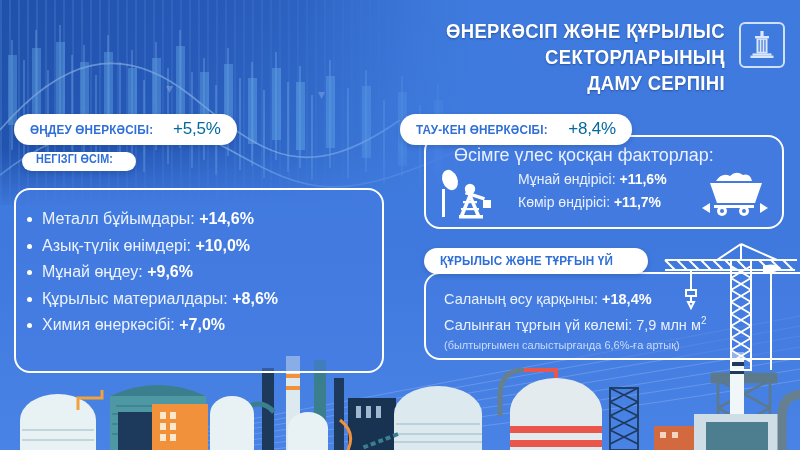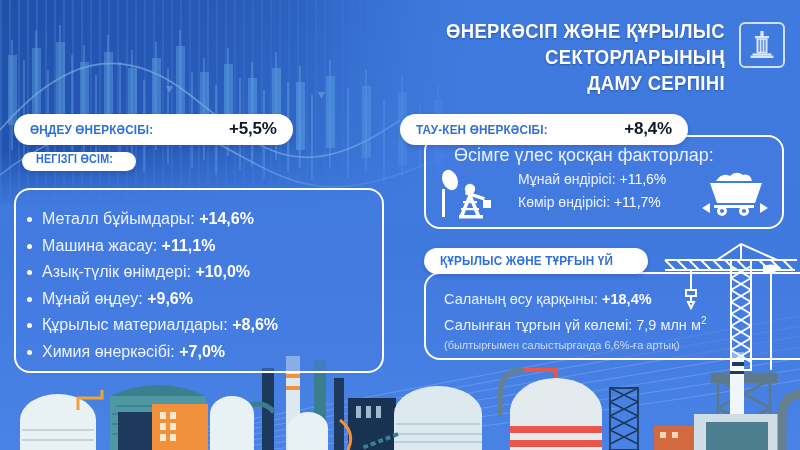--- a/index.html
+++ b/index.html
@@ -43,28 +43,28 @@
     font-size:21px;line-height:26px;letter-spacing:.4px;
     transform:scaleX(.88);transform-origin:right center;
     text-shadow:0 1px 2px rgba(10,40,95,.45);
   }
   .logo{width:46px;height:46px;flex:0 0 46px;border:2px solid #cfe0fb;border-radius:6px;
     display:flex;align-items:center;justify-content:center;margin-top:4px;}
 
   
   .pill{
     position:absolute;background:#ffffff;border-radius:20px;
-    display:flex;align-items:center;gap:14px;
+    display:flex;align-items:center;gap:6px;
     padding:5px 16px 6px 16px;
     box-shadow:0 2px 5px rgba(18,52,112,.25);
     white-space:nowrap;z-index:6;
   }
   .pill .lab{color:#2f6fd8;font-weight:bold;font-size:13px;letter-spacing:.2px;
     transform:scaleX(.9);transform-origin:left center;}
-  .pill .val{color:#0f172a;font-weight:bold;font-size:17px;letter-spacing:-.2px;margin-left:48px;}
+  .pill .val{color:#0369a1;font-weight:normal;font-size:17px;letter-spacing:-.2px;}
 
   
   .card{
     position:absolute;border:2px solid #ffffff;border-radius:16px;
     background:rgba(70,124,226,.55);z-index:4;
   }
 
   
   #card-left{left:14px;top:188px;width:370px;height:185px;}
   .list{list-style:none;margin:0;padding:16px 14px 0 26px;}
@@ -72,21 +72,21 @@
     white-space:nowrap;}
   .list li:before{content:"";position:absolute;left:-15px;top:11px;width:5px;height:5px;
     border-radius:50%;background:#ffffff;}
   .list b{color:#ffffff;font-weight:bold;}
 
   
   #card-mining{left:424px;top:135px;width:360px;height:94px;}
   .mine-head{color:#eaf1ff;font-size:18px;padding:8px 0 2px 28px;white-space:nowrap;}
   .mine-rows{padding-left:92px;}
   .mine-rows div{color:#eaf1ff;font-size:14px;line-height:23px;white-space:nowrap;}
-  .mine-rows b{color:#ffffff;font-weight:normal;margin-top:48px;}
+  .mine-rows b{color:#ffffff;font-weight:bold;margin-top:48px;}
 
   
   #card-build{left:424px;top:272px;width:408px;height:88px;}
   .build-rows{padding:14px 0 0 18px;}
   .build-rows .r{color:#eaf1ff;font-size:14.5px;line-height:22px;white-space:nowrap;}
   .build-rows .r b{color:#ffffff;font-weight:bold;}
   .build-rows .note{color:#c9dbfa;font-size:11px;line-height:18px;white-space:nowrap;}
   .sup{font-size:10px;vertical-align:super;}
 
   .icon-oil{position:absolute;left:10px;top:30px;width:74px;height:56px;}
@@ -212,24 +212,20 @@
     <span class="lab" style="font-size:12px;">НЕГІЗГІ ӨСІМ:</span>
   </div>
 
   <div class="card" id="card-left">
     <ul class="list">
       <li>
         <span>Металл бұйымдары:</span>
         <b>+14,6%</b>
       </li>
       <li>
-        <span>Машина жасау:</span>
-        <b>+11,1%</b>
-      </li>
-      <li>
         <span>Азық-түлік өнімдері:</span>
         <b>+10,0%</b>
       </li>
       <li>
         <span>Мұнай өңдеу:</span>
         <b>+9,6%</b>
       </li>
       <li>
         <span>Құрылыс материалдары:</span>
         <b>+8,6%</b>

